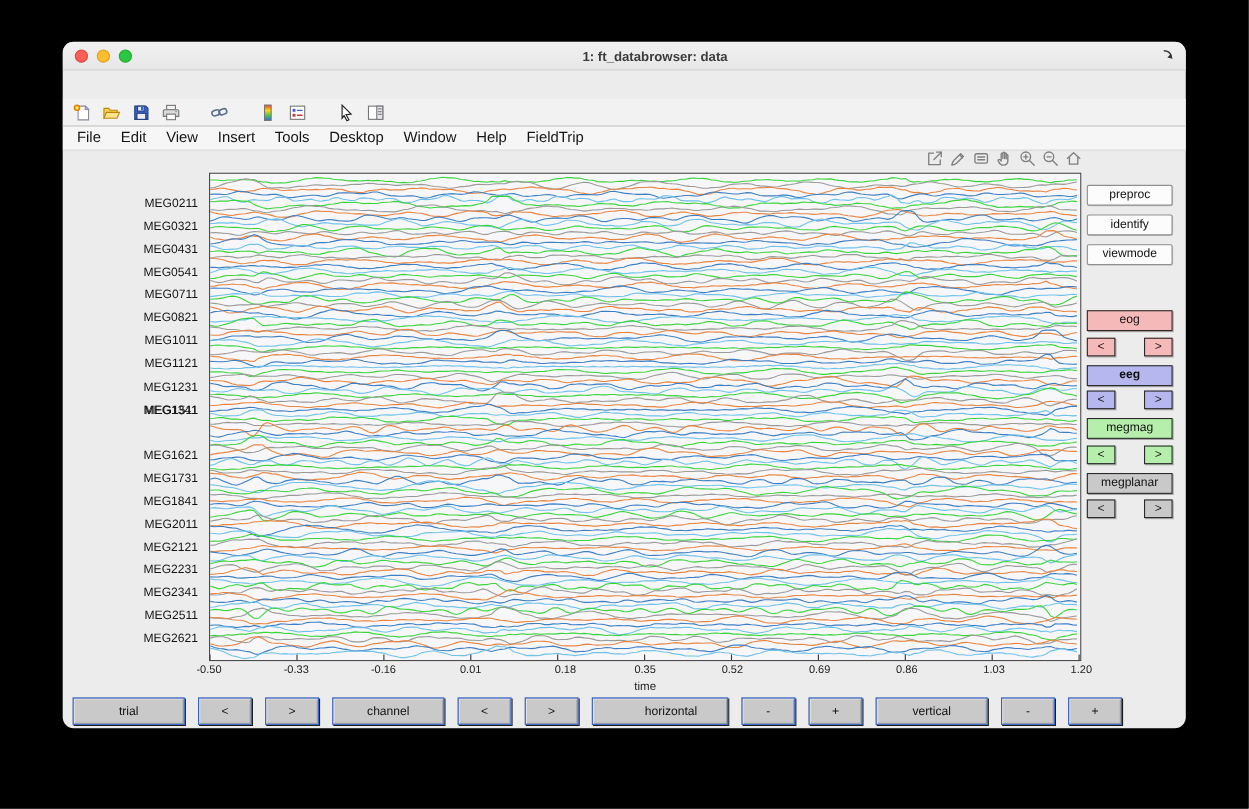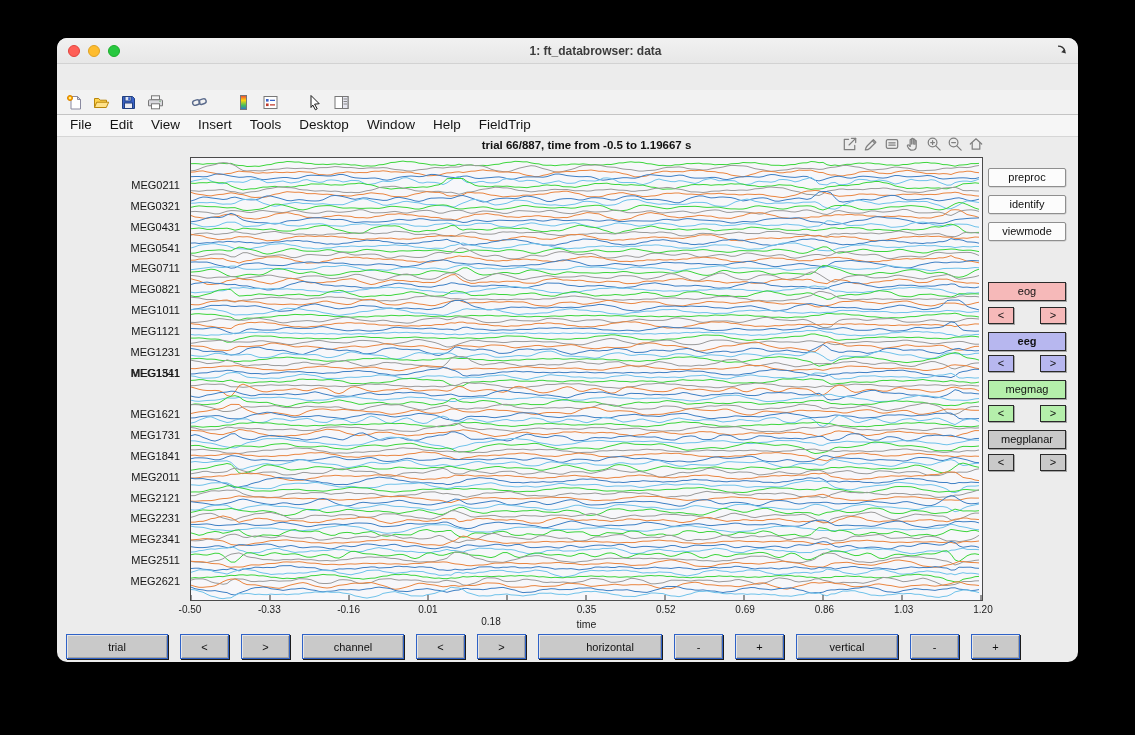--- a/index.html
+++ b/index.html
@@ -179,21 +179,20 @@
           <svg viewBox="0 0 17 17">
             <rect x="2" y="2.5" width="13" height="12" fill="#fff" stroke="#777"></rect>
             <rect x="9.5" y="2.5" width="5.5" height="12" fill="#e6e6f0" stroke="#777"></rect>
             <line x1="10.5" y1="5" x2="14" y2="5" stroke="#888"></line>
             <line x1="10.5" y1="7.5" x2="14" y2="7.5" stroke="#888"></line>
             <line x1="10.5" y1="10" x2="14" y2="10" stroke="#888"></line>
           </svg>
         </div>
       </div>
 
-    <div class="plot-title">trial 66/887, time from -0.5 to 1.19667 s</div>
 
     <div class="axtoolbar" id="axes-toolbar">
         <div class="ax-btn">
           <svg viewBox="0 0 19 19">
             <path d="M8 4.5H3.5v11h11V11"></path>
             <path d="M8.5 10.5L15.5 3.5"></path>
             <path d="M11 3.5h4.5V8"></path>
           </svg>
         </div>
         <div class="ax-btn">
@@ -372,21 +371,21 @@
         <div class="channel-label" style="top: 495.314px;">MEG2341</div>
         <div class="channel-label" style="top: 516.156px;">MEG2511</div>
         <div class="channel-label" style="top: 536.998px;">MEG2621</div>
       </div>
 
     <div class="xticks" id="xticks">
         <span class="x-tick-label" style="left: 0px;">-0.50</span>
         <span class="x-tick-label" style="left: 79.3px;">-0.33</span>
         <span class="x-tick-label" style="left: 158.6px;">-0.16</span>
         <span class="x-tick-label" style="left: 237.9px;">0.01</span>
-        <span class="x-tick-label" style="left: 301px; margin-top: 12px;">0.18</span>
+        <span class="x-tick-label" style="left: 324px;">0.18</span>
         <span class="x-tick-label" style="left: 396.5px;">0.35</span>
         <span class="x-tick-label" style="left: 475.8px;">0.52</span>
         <span class="x-tick-label" style="left: 555.1px;">0.69</span>
         <span class="x-tick-label" style="left: 634.4px;">0.86</span>
         <span class="x-tick-label" style="left: 713.7px;">1.03</span>
         <span class="x-tick-label" style="left: 793px;">1.20</span>
       </div>
     <div class="xlabel">time</div>
 
     <div class="sidebar" id="sidebar">

